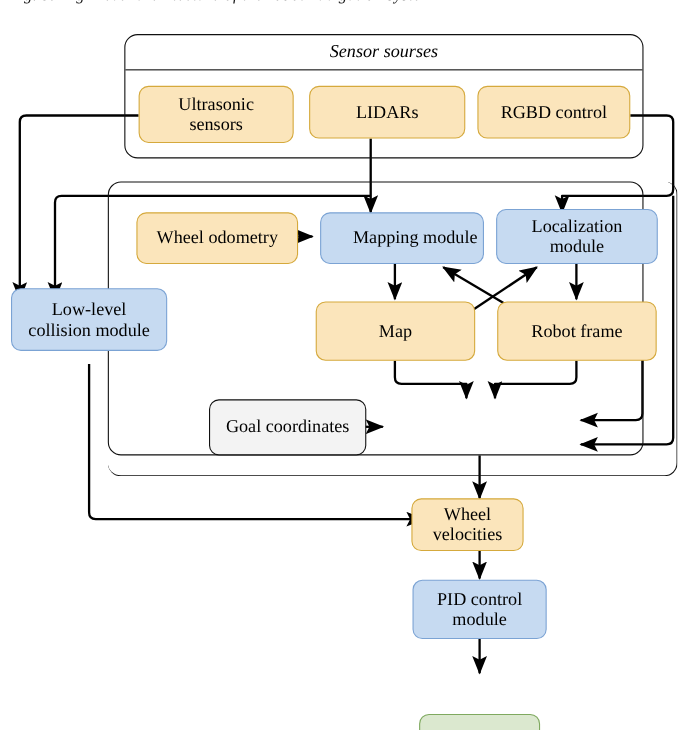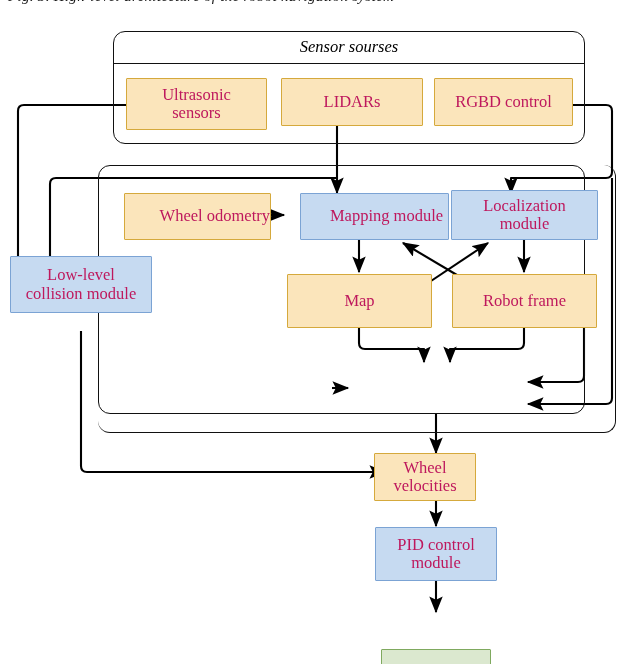--- a/index.html
+++ b/index.html
@@ -30,26 +30,26 @@
     pointer-events: none;
   }
   .node {
     position: absolute;
     box-sizing: border-box;
     display: flex;
     align-items: center;
     justify-content: center;
     text-align: center;
     line-height: 1.12;
-    border-radius: 1px;
+    border-radius: 9px;
     border-width: 1.6px;
     border-style: solid;
     white-space: pre-line;
     font-size: 16.5px;
-    color: #be185d;
+    color: #000000;
     z-index: 3;
   }
   .node.yellow {
     background: #fbe5bb;
     border-color: #d5a93c;
   }
   .node.blue {
     background: #c6daf1;
     border-color: #7ba3d4;
   }
@@ -172,46 +172,49 @@
   </div>
 
   <div class="node yellow" style="left:281px; top:78px; width:142px; height:48px;">
     <span>LIDARs</span>
   </div>
 
   <div class="node yellow" style="left:434px; top:78px; width:139px; height:48px;">
     <span>RGBD control</span>
   </div>
 
-  <div class="node yellow" style="left:124px; top:193px; width:147px; height:47px;justify-content:flex-end;">
+  <div class="node yellow" style="left:124px; top:193px; width:147px; height:47px;">
     <span>Wheel odometry</span>
   </div>
 
-  <div class="node blue" style="left:300px; top:193px; width:149px; height:47px;padding-left:24px;">
+  <div class="node blue" style="left:291px; top:193px; width:149px; height:47px;padding-left:24px;">
     <span>Mapping module</span>
   </div>
 
   <div class="node blue" style="left:451px; top:190px; width:147px; height:50px;justify-content:center;">
     <span>Localization
 module</span>
   </div>
 
-  <div class="node blue" style="left:10px; top:256px; width:142px; height:57px;text-align:center;">
+  <div class="node blue" style="left:10px; top:262px; width:142px; height:57px;text-align:center;">
     <span>Low-level
 collision module</span>
   </div>
 
   <div class="node yellow" style="left:452px; top:274px; width:145px; height:54px;">
     <span>Robot frame</span>
   </div>
 
   <div class="node yellow" style="left:287px; top:274px; width:145px; height:54px;">
     <span>Map</span>
   </div>
 
+  <div class="node gray" style="left:190px; top:363px; width:143px; height:51px;">
+    <span>Goal coordinates</span>
+  </div>
 
 
   <div class="node yellow" style="left:374px; top:453px; width:102px; height:48px;">
     <span>Wheel
 velocities</span>
   </div>
 
   <div class="node blue" style="left:375px; top:527px; width:122px; height:54px;">
     <span>PID control
 module</span>

